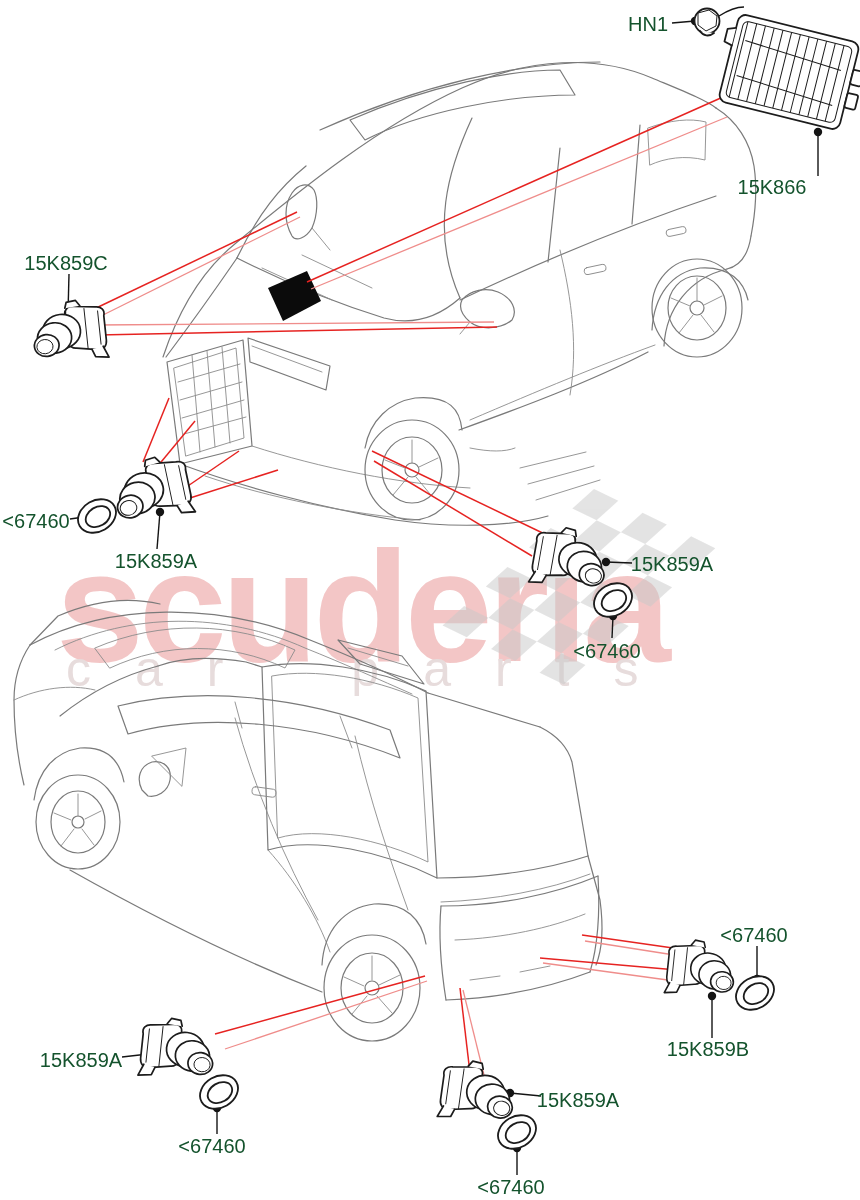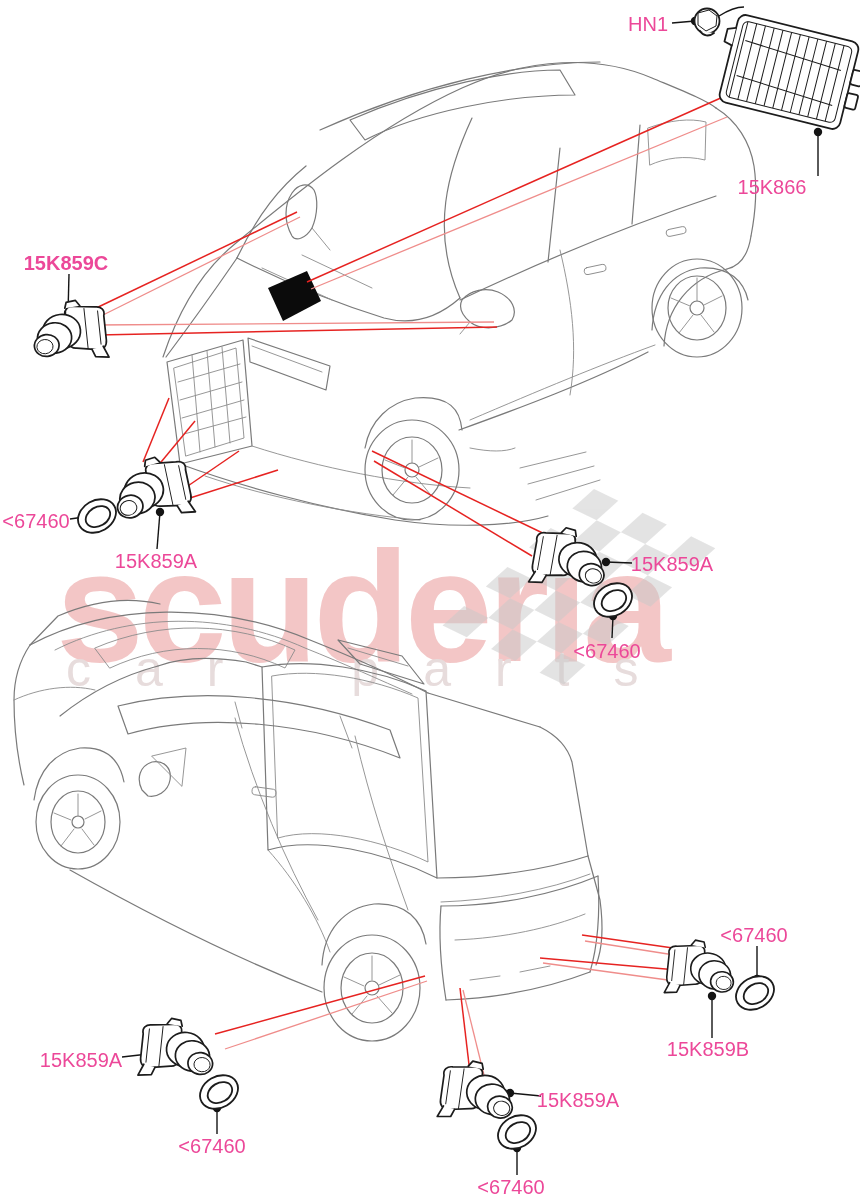--- a/index.html
+++ b/index.html
@@ -14,21 +14,21 @@
   #diagram{position:absolute;left:0;top:0;z-index:2;}
   .sketch{stroke:#7a7a7a;stroke-width:1.2;fill:none;stroke-linecap:round;stroke-linejoin:round;}
   .sketch-thin{stroke:#8b8b8b;stroke-width:0.9;fill:none;}
   .redline{stroke:#e62321;stroke-width:1.5;fill:none;}
   .redline.soft{stroke:#ef8d8b;stroke-width:1.3;}
   .leader{stroke:#141414;stroke-width:1.4;fill:none;}
   .leaderdot{fill:#141414;stroke:none;}
   .part{stroke:#1c1c1c;stroke-width:1.8;fill:#ffffff;stroke-linejoin:round;stroke-linecap:round;}
   .part-thin{stroke:#1c1c1c;stroke-width:1;fill:none;}
   
-  .plabel{position:absolute;transform:translate(-50%,-50%);color:#ec4899;font-size:20px;
+  .plabel{position:absolute;transform:translate(-50%,-50%);color:#14532d;font-size:20px;
           font-weight:500;white-space:nowrap;z-index:3;}
 </style>
 </head>
 <body>
 
 <div id="canvas">
 
   <div class="wm-brand">scuderia</div>
   <div class="wm-sub">car parts</div>
 
@@ -266,21 +266,21 @@
         <use href="#sym-sensor" transform="translate(483,1098) rotate(8) scale(0.95,0.95)"></use>
         <use href="#sym-grommet" transform="translate(517,1132) rotate(0) scale(1,1)"></use>
       </g>
 
     <path class="leader" d="M719,16 C730,9 737,7 744,7"></path>
   </svg>
 
   <div id="labels-layer">
       <div class="plabel" style="left: 648px; top: 24px;">HN1</div>
       <div class="plabel" style="left: 772px; top: 187px;">15K866</div>
-      <div class="plabel" style="left: 66px; top: 263px; font-weight: bold;">15K859C</div>
+      <div class="plabel" style="left: 66px; top: 263px;">15K859C</div>
       <div class="plabel" style="left: 36px; top: 521px;">&lt;67460</div>
       <div class="plabel" style="left: 156px; top: 561px;">15K859A</div>
       <div class="plabel" style="left: 672px; top: 564px;">15K859A</div>
       <div class="plabel" style="left: 607px; top: 651px;">&lt;67460</div>
       <div class="plabel" style="left: 754px; top: 935px;">&lt;67460</div>
       <div class="plabel" style="left: 708px; top: 1049px; text-align: right;">15K859B</div>
       <div class="plabel" style="left: 81px; top: 1060px;">15K859A</div>
       <div class="plabel" style="left: 212px; top: 1146px;">&lt;67460</div>
       <div class="plabel" style="left: 578px; top: 1100px;">15K859A</div>
       <div class="plabel" style="left: 511px; top: 1187px;">&lt;67460</div>

